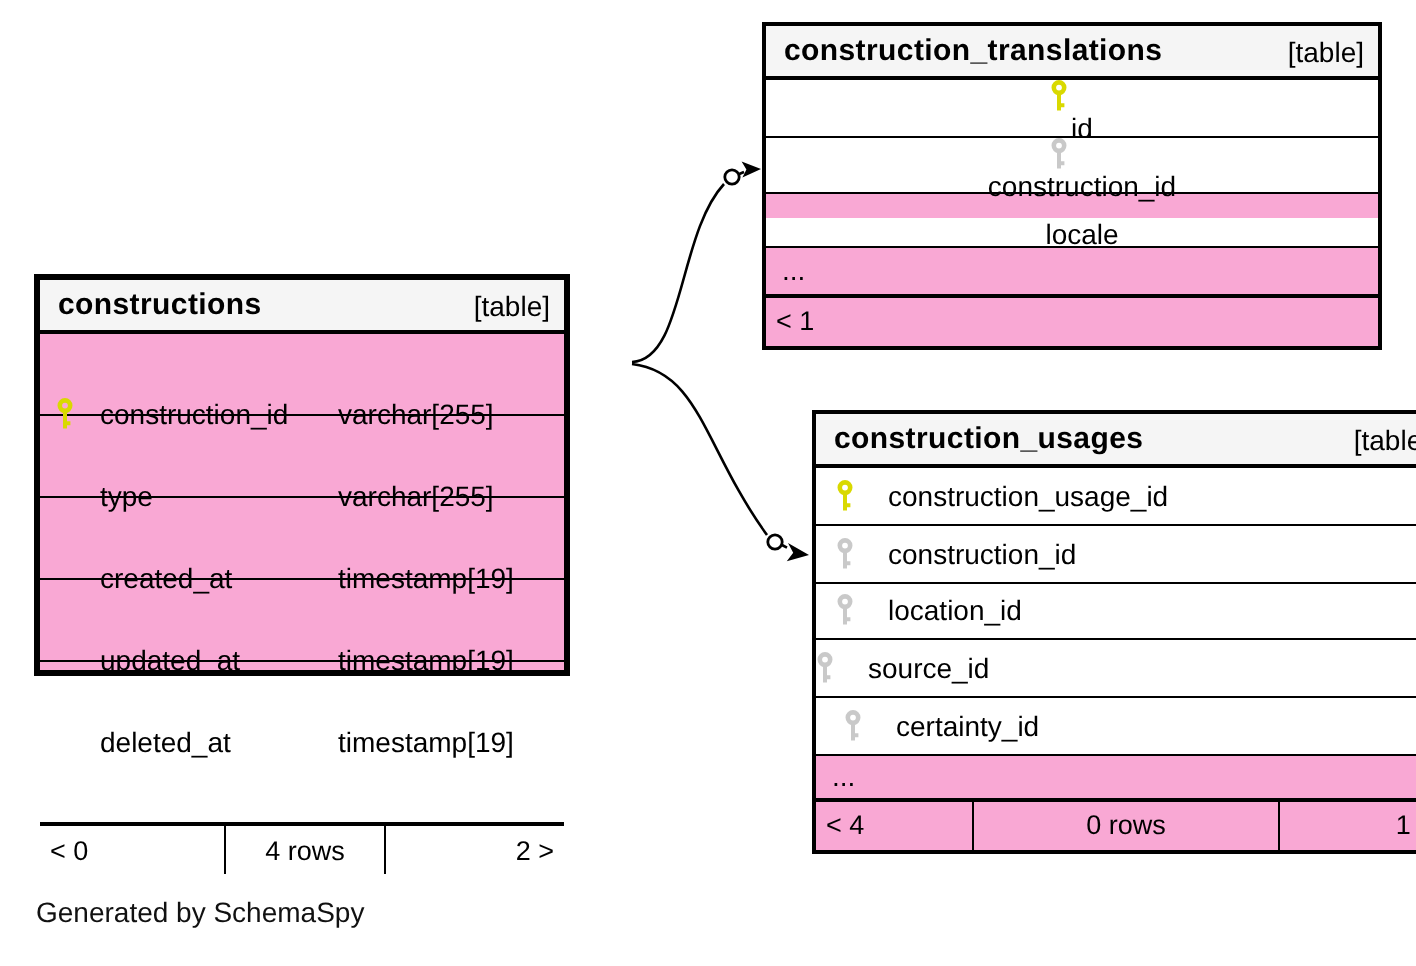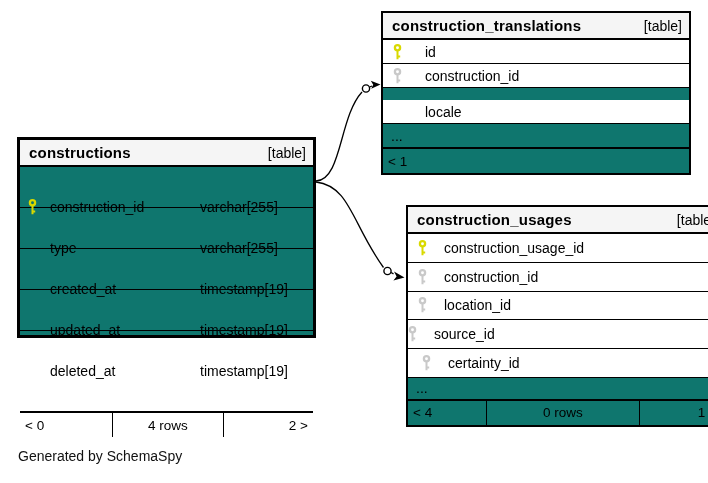--- a/index.html
+++ b/index.html
@@ -4,21 +4,21 @@
 <style>
   * { margin:0; padding:0; box-sizing:border-box; }
   html,body { background:#ffffff; }
   body {
     width:708px; height:483px; position:relative; overflow:hidden;
     font-family:"Liberation Sans","DejaVu Sans",sans-serif; color:#000;
   }
   .canvas { position:absolute; inset:0; }
   svg.rels { position:absolute; left:0; top:0; pointer-events:none; }
 
-  .tbl { position:absolute; background:#0f766e; border:2px solid #000; display:flex; flex-direction:column; }
+  .tbl { position:absolute; background:#f9a8d4; border:2px solid #000; display:flex; flex-direction:column; }
   .tbl.main { border-width:3px; }
 
   .thead {
     background:#f5f5f5; border-bottom:2px solid #000;
     display:flex; align-items:center; justify-content:space-between;
     padding:0 7px 0 9px; height:27px; flex:0 0 27px;
   }
   .tname { font-weight:bold; font-size:15px; letter-spacing:.2px; }
   .ttag  { font-size:14px; }
 
@@ -43,26 +43,26 @@
     font-size:14px; border-bottom:none;
   }
   .tfoot {
     flex:0 0 26px; border-top:2px solid #000; display:flex; font-size:13.5px;
   }
   .fcell { display:flex; align-items:center; padding:0 5px; }
   .fprev { justify-content:flex-start; }
   .fcount { flex:1 1 auto; justify-content:center; border-left:1px solid #000; border-right:1px solid #000; }
   .fnext { justify-content:flex-end; }
 
-  .t-constructions { left:17px; top:137px; width:299px; height:201px;gap:40px; }
+  .t-constructions { left:17px; top:137px; width:268px; height:201px;gap:40px; }
   .t-constructions .fprev { flex:0 0 92px; } .t-constructions .fnext { flex:0 0 89px; }
 
   .t-translations { left:381px; top:11px; width:310px; height:164px; }
   .t-translations .fprev { flex:0 0 97px; } .t-translations .fnext { flex:0 0 78px; }
-  .t-translations .trow { border-bottom:1px solid #000; }
+  .t-translations .trow { border-bottom:1px solid #000;flex-direction:column; }
   .t-translations .ellipsisrow { flex:0 0 23px; border-top:0; }
   .t-translations .trow.last { border-bottom:1px solid #000;margin-top:12px; }
 
   .t-usages { left:406px; top:205px; width:318px; height:222px; }
   .t-usages .fprev { flex:0 0 78px; } .t-usages .fnext { flex:0 0 82px; }
   .t-usages .ellipsisrow { flex:0 0 21px; }
 
   .genby { position:absolute; left:18px; top:448px; font-size:14px; color:#111; }
 </style>
 </head>

